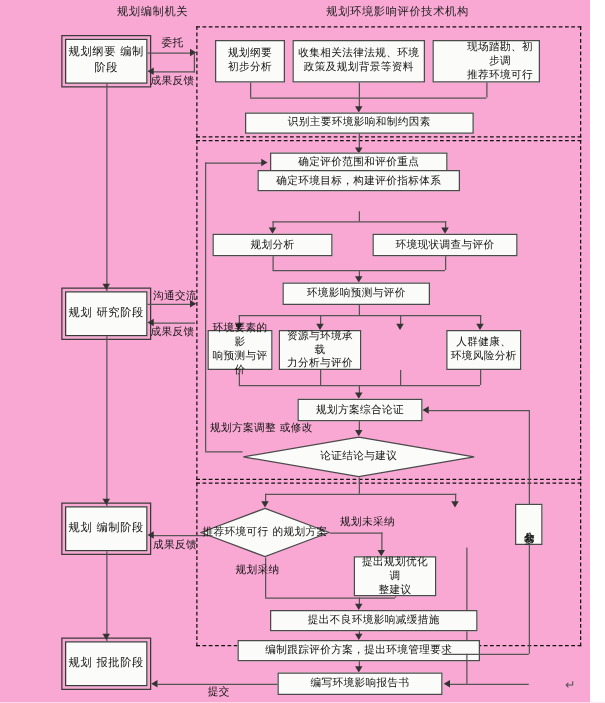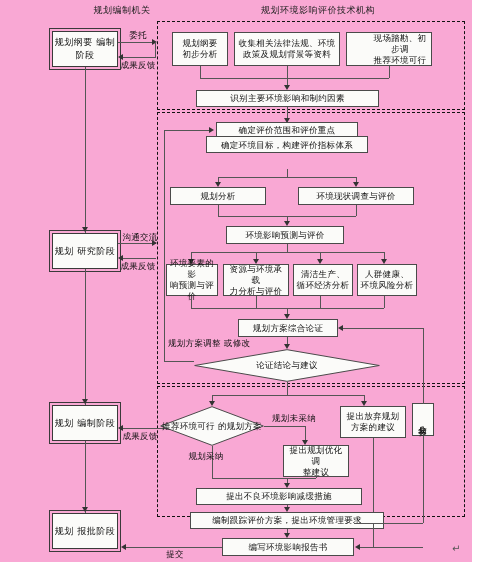--- a/index.html
+++ b/index.html
@@ -282,26 +282,20 @@
       <span>环境要素的影</span>
       <span>响预测与评价</span>
     </div>
   </div>
   <div class="abs box" style="left:223px;top:264px;width:66px;height:32px;">
     <div>
       <span>资源与环境承载</span>
       <span>力分析与评价</span>
     </div>
   </div>
-  <div class="abs box" style="left:293px;top:264px;width:60px;height:32px;">
-    <div>
-      <span>清洁生产、</span>
-      <span>循环经济分析</span>
-    </div>
-  </div>
   <div class="abs box" style="left:357px;top:264px;width:60px;height:32px;">
     <div>
       <span>人群健康、</span>
       <span>环境风险分析</span>
     </div>
   </div>
 
   <div class="ln-v" style="left:191px;top:296px;height:12px;"></div>
   <div class="ln-v" style="left:256px;top:296px;height:12px;"></div>
   <div class="ln-v" style="left:320px;top:296px;height:12px;"></div>
@@ -355,45 +349,39 @@
   <div class="arrow-d" style="left:302px;top:440px;"></div>
   <div class="edge-label" style="left:268px;top:413px;width:52px;">规划未采纳</div>
 
   <div class="abs box" style="left:283px;top:445px;width:66px;height:32px;justify-content:center;">
     <div>
       <span>提出规划优化调</span>
       <span>整建议</span>
     </div>
   </div>
 
-  <div class="abs box" style="left:340px;top:406px;width:66px;height:32px;">
-    <div>
-      <span>提出放弃规划</span>
-      <span>方案的建议</span>
-    </div>
-  </div>
 
   <div class="ln-v" style="left:373px;top:438px;height:85px;"></div>
 
   <div class="abs vbox" style="left:412px;top:403px;width:22px;height:33px;">
     <span>公众参与</span>
   </div>
   <div class="ln-v" style="left:423px;top:328px;height:76px;"></div>
   <div class="ln-v" style="left:423px;top:436px;height:87px;"></div>
 
   <div class="ln-v" style="left:212px;top:446px;height:32px;"></div>
   <div class="ln-h" style="left:212px;top:478px;width:75px;"></div>
   <div class="edge-label" style="left:180px;top:451px;width:52px;text-align:center;">规划采纳</div>
 
   <div class="ln-v" style="left:316px;top:477px;height:1px;"></div>
   <div class="ln-h" style="left:287px;top:478px;width:29px;"></div>
   <div class="ln-v" style="left:287px;top:478px;height:6px;"></div>
   <div class="arrow-d" style="left:284px;top:483px;"></div>
 
-  <div class="abs box" style="left:196px;top:488px;width:166px;height:17px;text-align:right;">
+  <div class="abs box" style="left:216px;top:488px;width:166px;height:17px;text-align:right;">
     <span>提出不良环境影响减缓措施</span>
   </div>
 
   <div class="ln-v" style="left:287px;top:505px;height:4px;"></div>
   <div class="arrow-d" style="left:284px;top:507px;"></div>
 
   <div class="abs box" style="left:190px;top:512px;width:194px;height:17px;">
     <span>编制跟踪评价方案，提出环境管理要求</span>
   </div>
 

